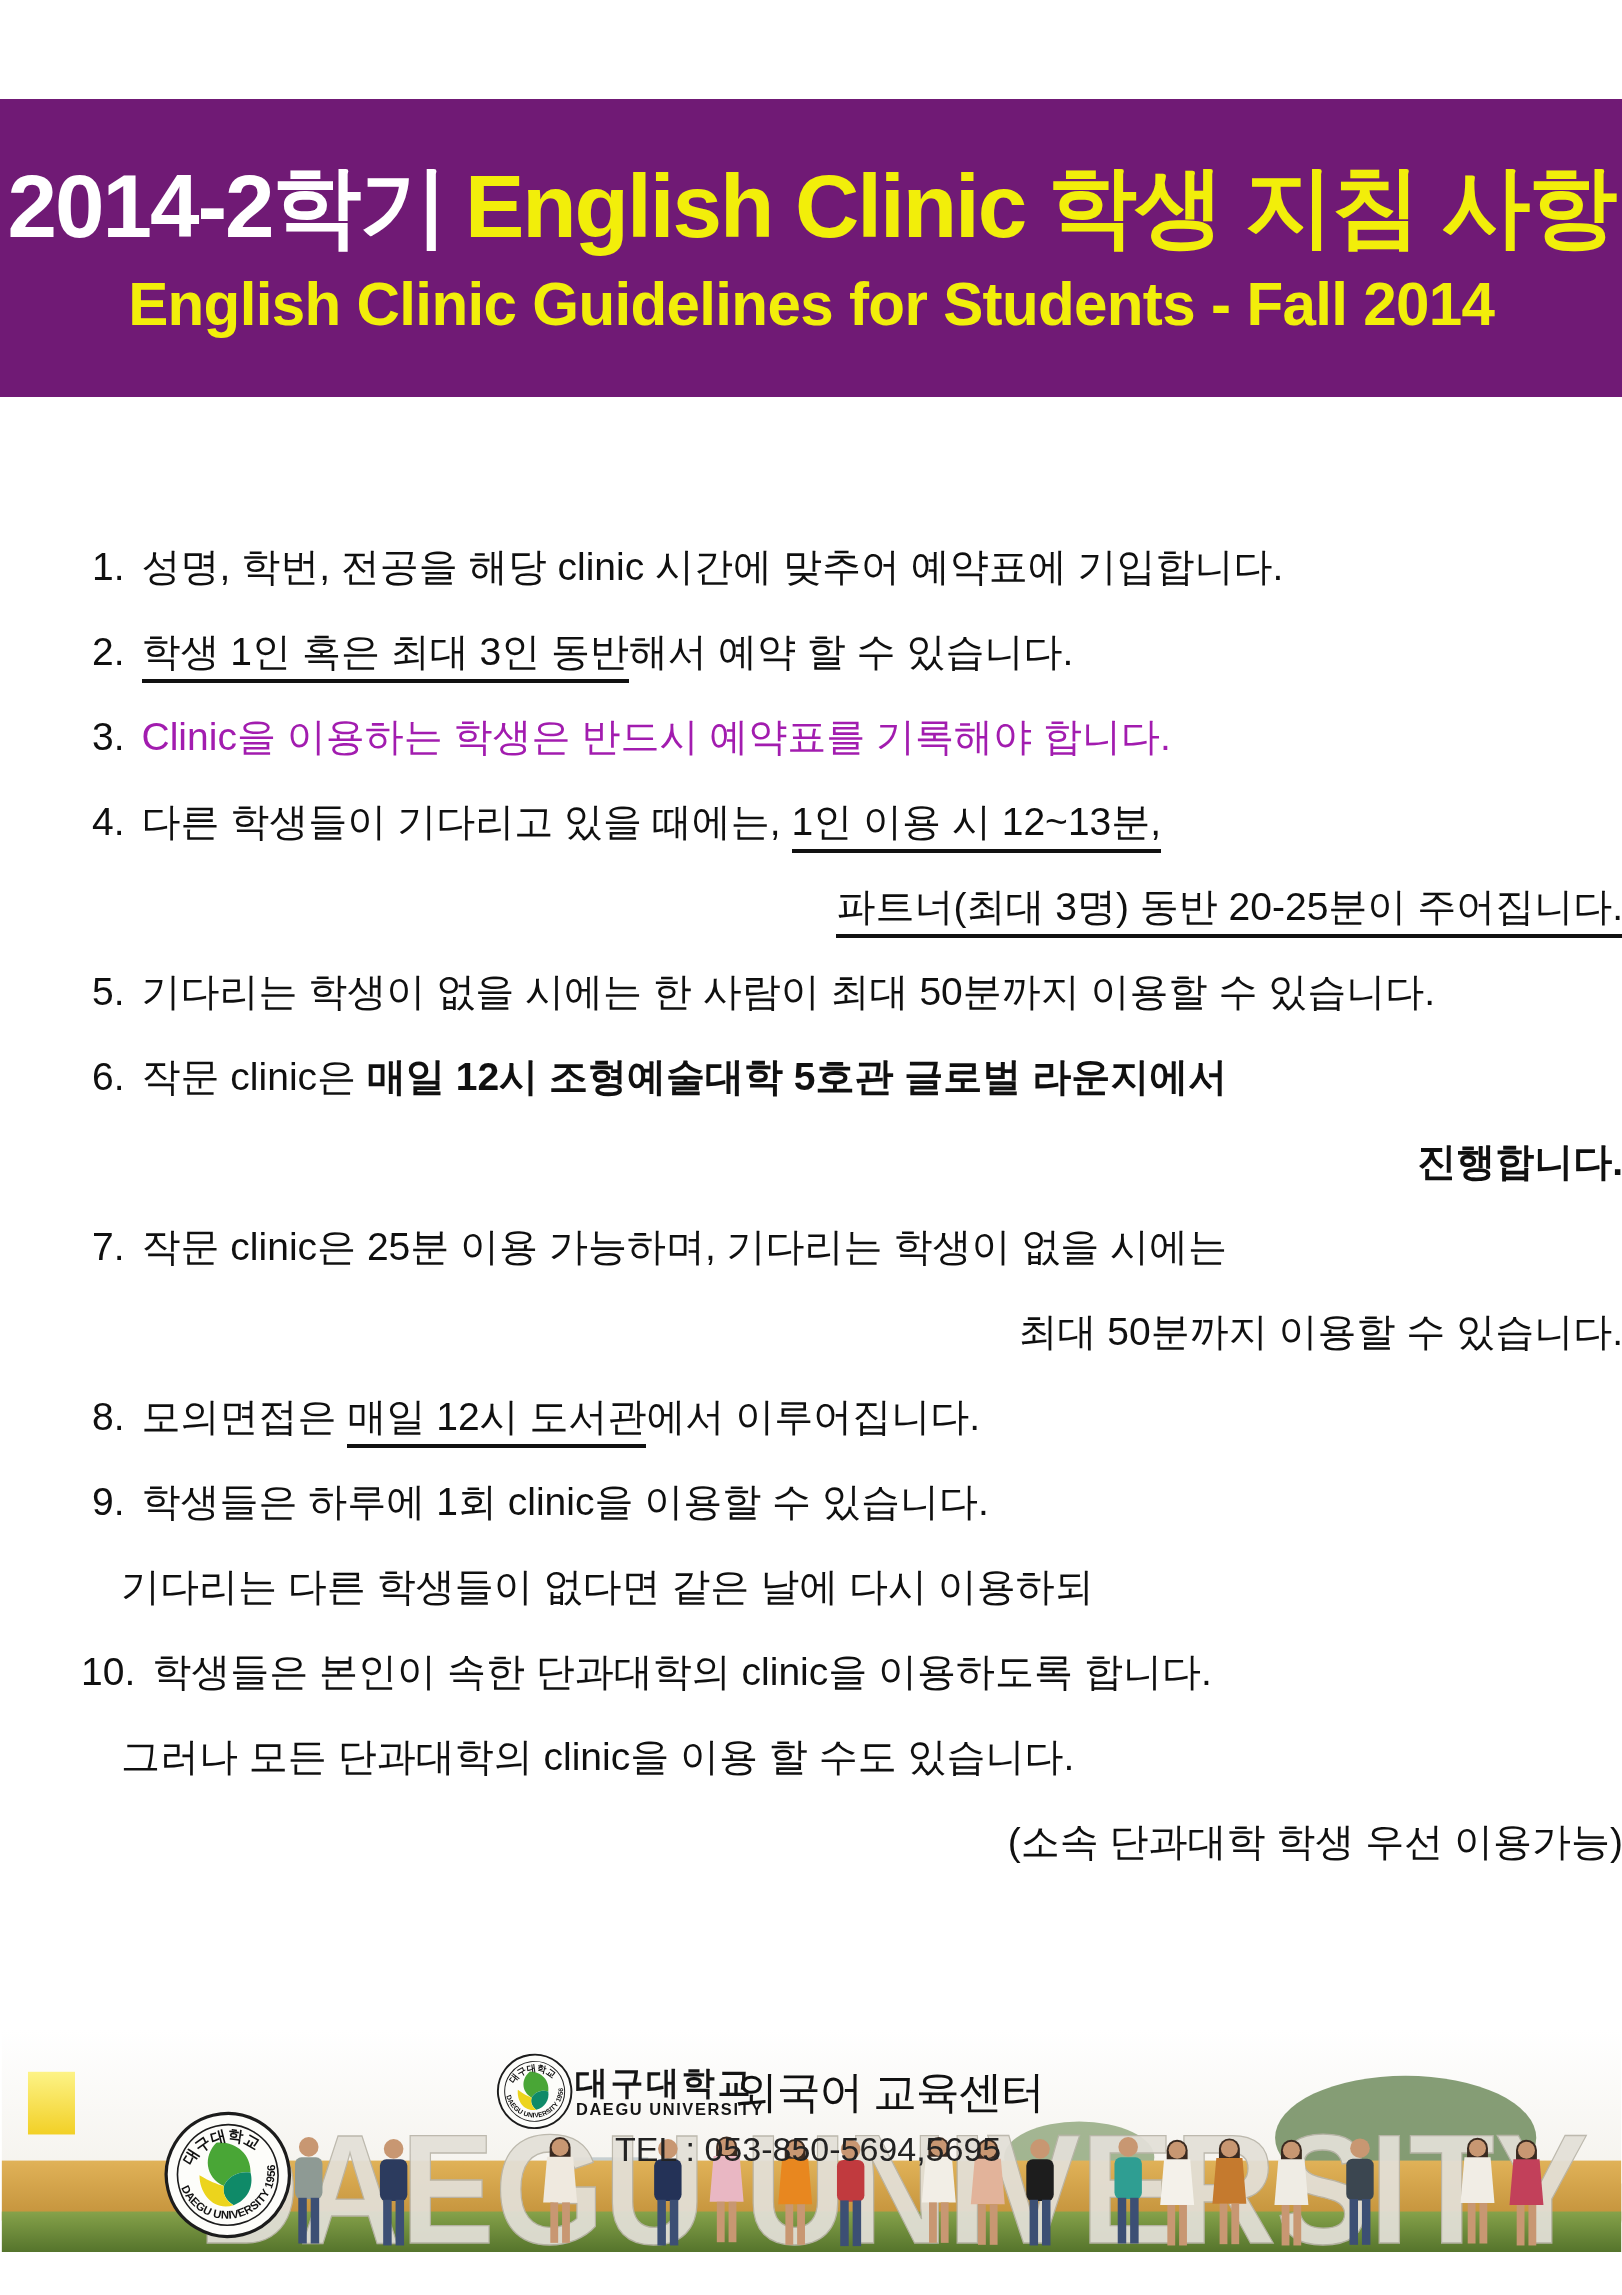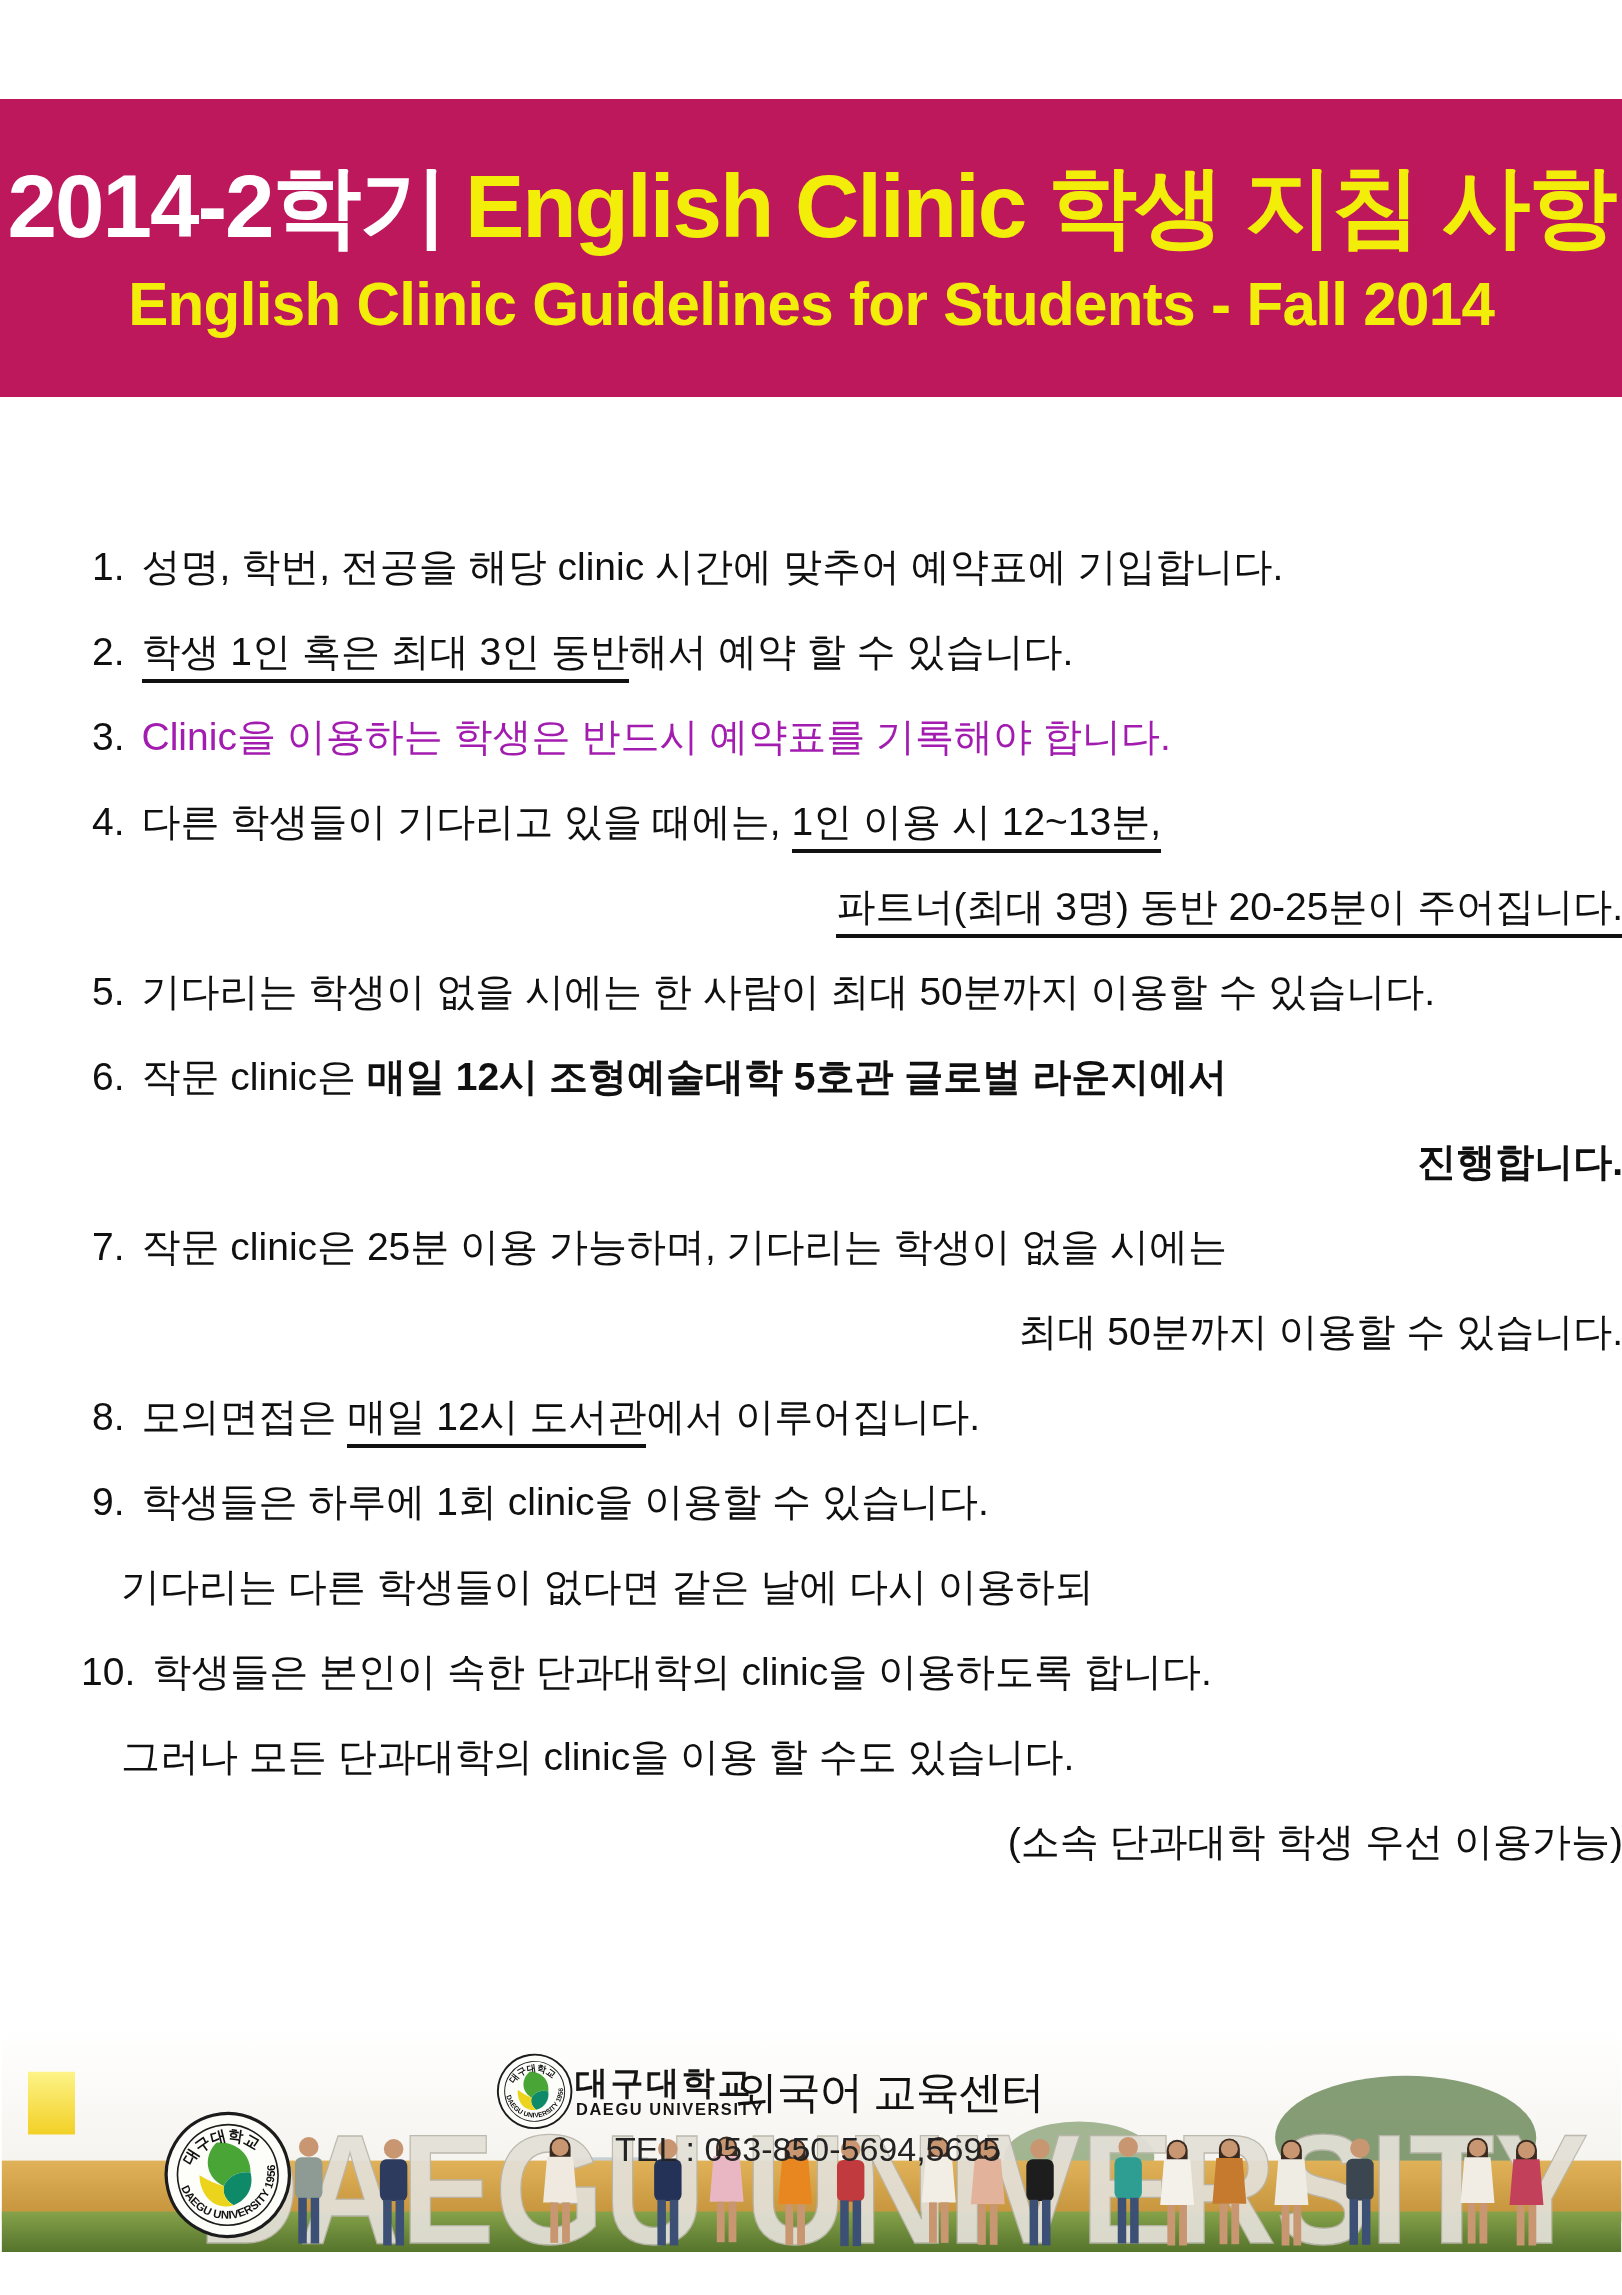--- a/index.html
+++ b/index.html
@@ -3,21 +3,21 @@
 <meta charset="utf-8">
 <style>
   html,body{margin:0;padding:0;background:#ffffff;}
   #page{
     position:relative;width:1623px;height:2295px;background:#ffffff;overflow:hidden;
     font-family:"Liberation Sans","DejaVu Sans",sans-serif;color:#111;
   }
   
   .banner{
     position:absolute;left:0;top:99px;width:1623px;height:298px;
-    background:#be185d;display:flex;flex-direction:column;align-items:center;
+    background:#701a75;display:flex;flex-direction:column;align-items:center;
     justify-content:center;gap:22px;
   }
   .t1{font-size:89px;font-weight:bold;letter-spacing:-2px;white-space:nowrap;line-height:1;}
   .t1 .tw{color:#ffffff;margin-right:18.3px;}
   .t1 .ty{color:#f2ee0a;}
   .t2{font-size:62px;font-weight:bold;color:#f2ee0a;letter-spacing:-0.7px;white-space:nowrap;line-height:1;transform:scaleX(.97);}
   
   .lines{position:absolute;left:0;top:524px;width:1623px;font-size:39px;color:#101010;}
   .gl{height:85px;line-height:85px;white-space:nowrap;}
   .pn{padding-left:92px;}

